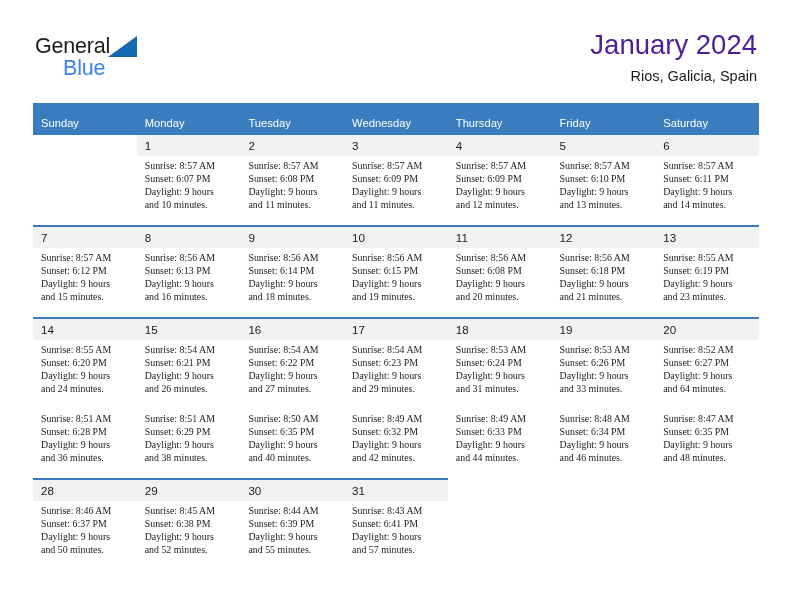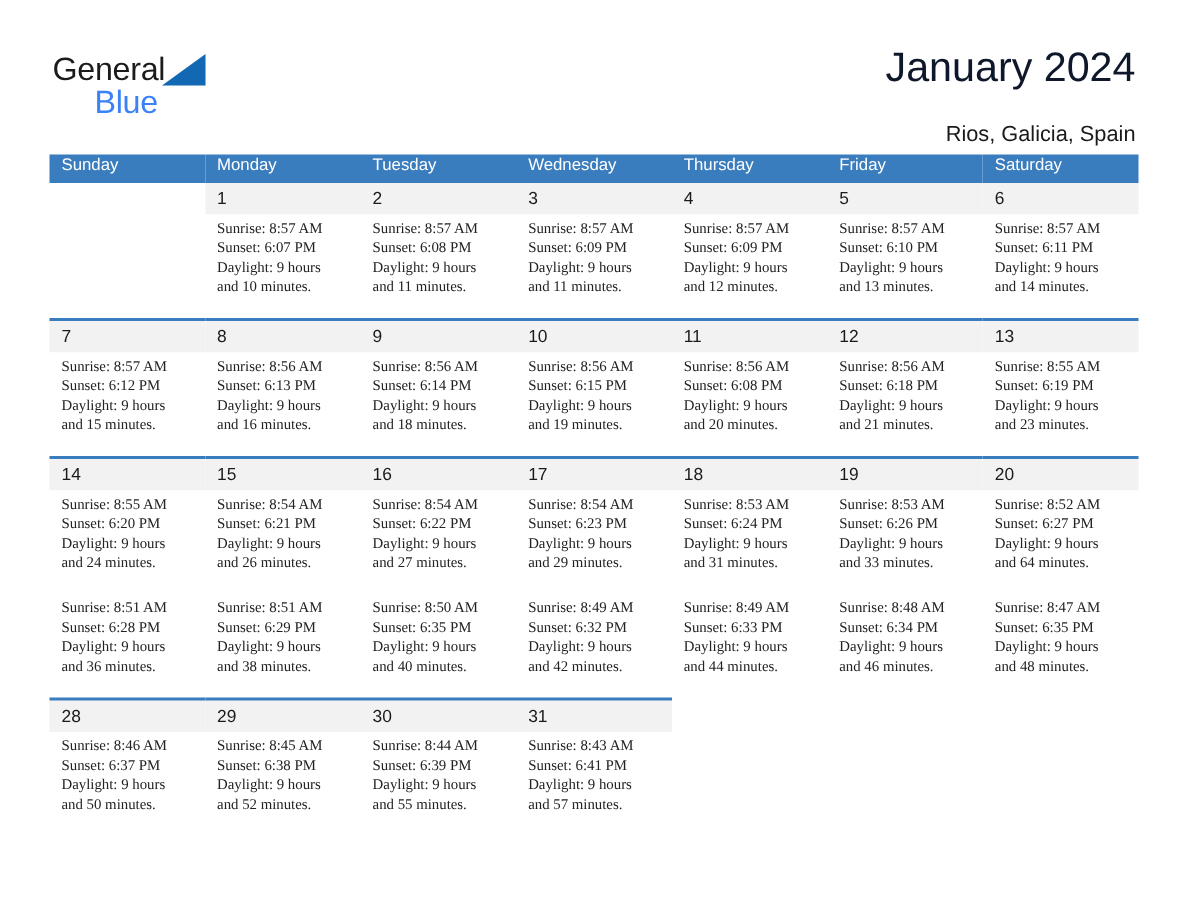--- a/index.html
+++ b/index.html
@@ -64,48 +64,48 @@
     font-family: "Liberation Sans", sans-serif;
   }
   .title-block {
     position: absolute;
     right: 35px;
     top: 28px;
     text-align: right;
   }
   .cal-title {
     font-size: 27.5px;
-    color: #0f172a;
+    color: #4c1d95;
     line-height: 34px;
     white-space: nowrap;
   }
   .cal-subtitle {
     font-size: 14.5px;
     color: #1a1a1a;
     line-height: 22px;
-    margin-top: 17px;
+    margin-top: 3px;
     white-space: nowrap;
   }
 
   
   .calendar {
     position: absolute;
     left: 33px;
     top: 103px;
     width: 726px;
     border-collapse: collapse;
     table-layout: fixed;
   }
   .calendar th {
     background: #3a7dbf;
     color: #ffffff;
     font-size: 11.2px;
     font-weight: normal;
     text-align: left;
-    padding: 1px 0 6px 8px;
+    padding: 14px 0 6px 8px;
     height: 11px;
     border: none;
   }
   .calendar col {
     width: 103.71px;
   }
 
   .daynum-row td {
     background: #f2f2f2;
     font-size: 11.6px;

